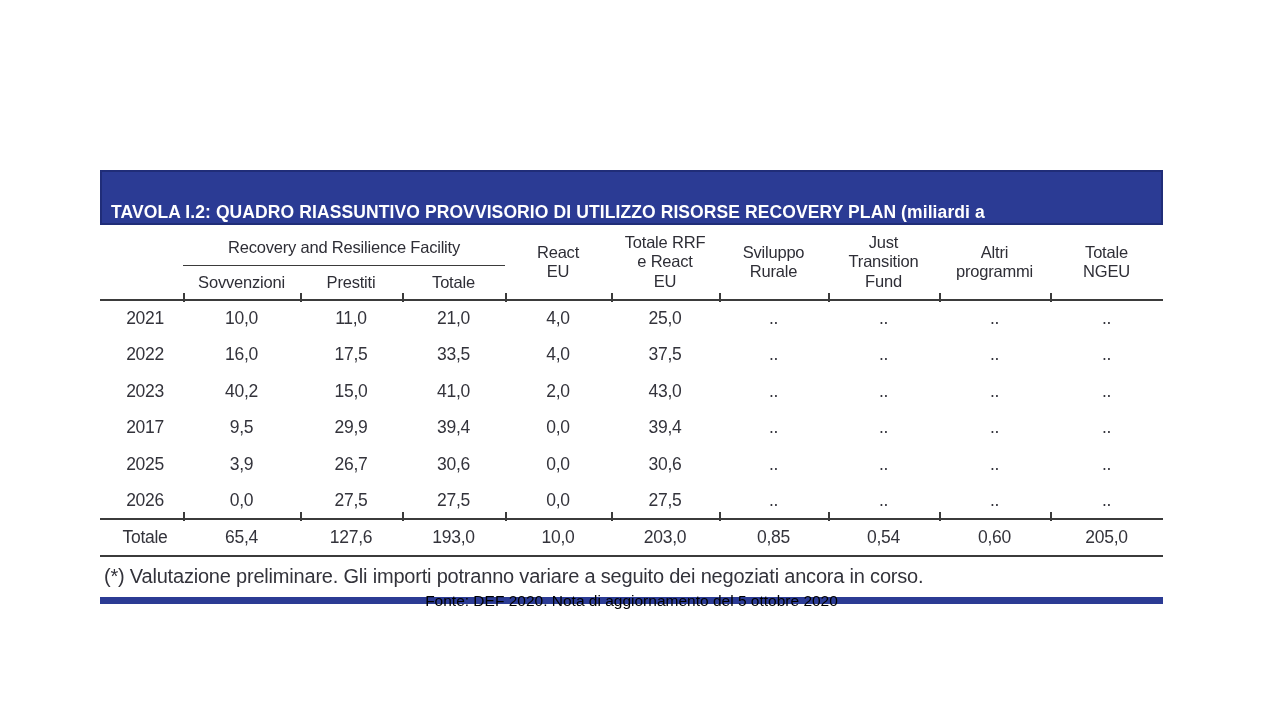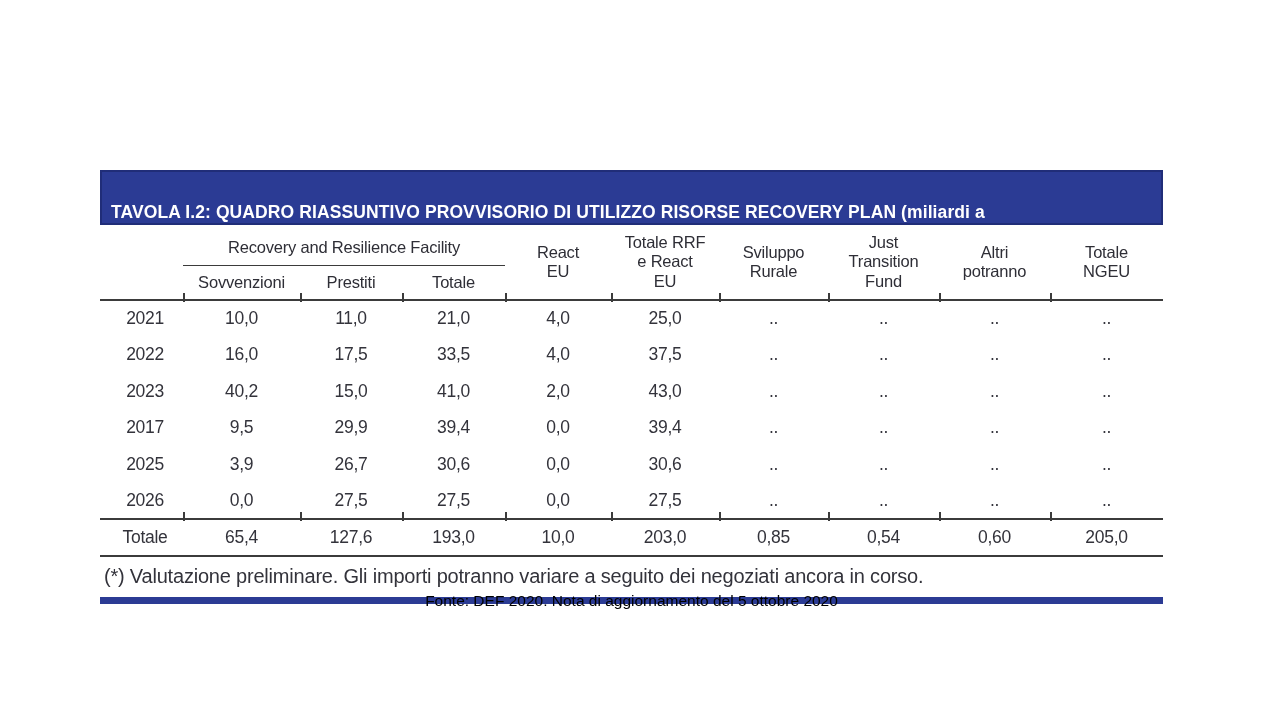--- a/index.html
+++ b/index.html
@@ -126,21 +126,21 @@
 EU</th>
         <th rowspan="2">Totale RRF
 e React
 EU</th>
         <th rowspan="2">Sviluppo
 Rurale</th>
         <th rowspan="2">Just
 Transition
 Fund</th>
         <th rowspan="2">Altri
-potranno</th>
+programmi</th>
         <th rowspan="2">Totale
 NGEU</th>
       </tr>
       <tr class="h-sub">
         <th>Sovvenzioni</th>
         <th>Prestiti</th>
         <th>Totale</th>
       </tr>
     </thead>
     <tbody>

